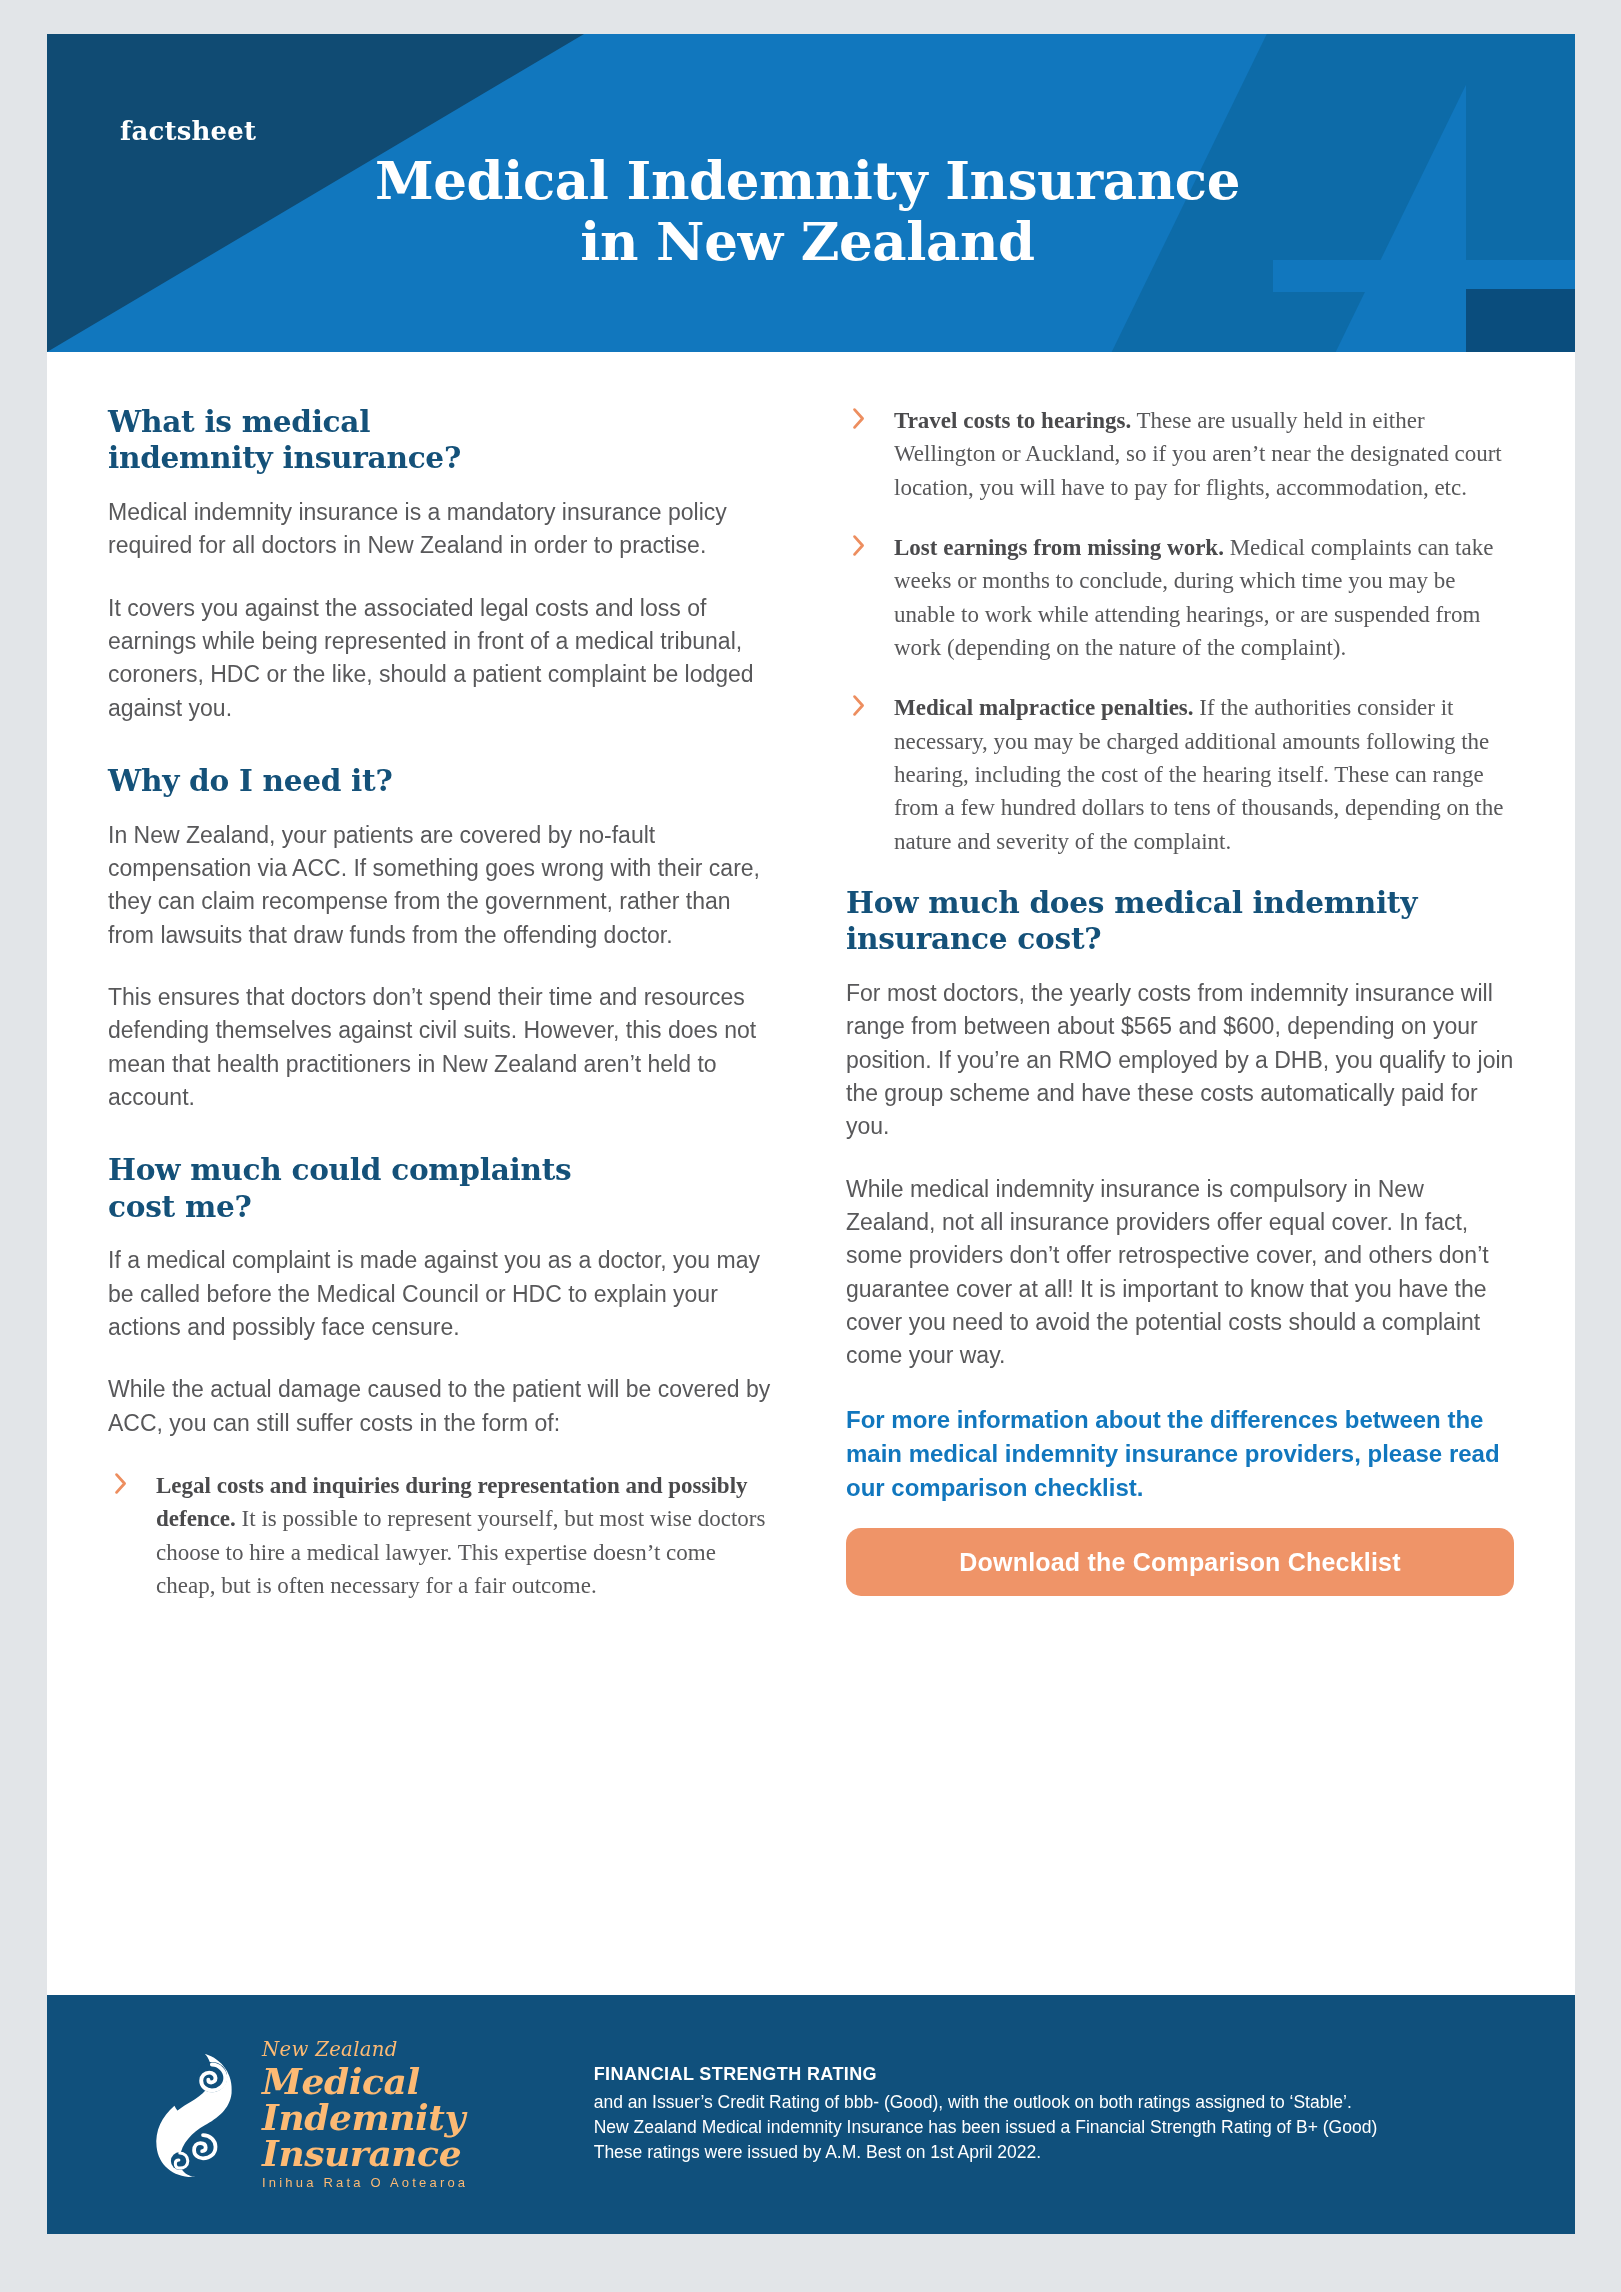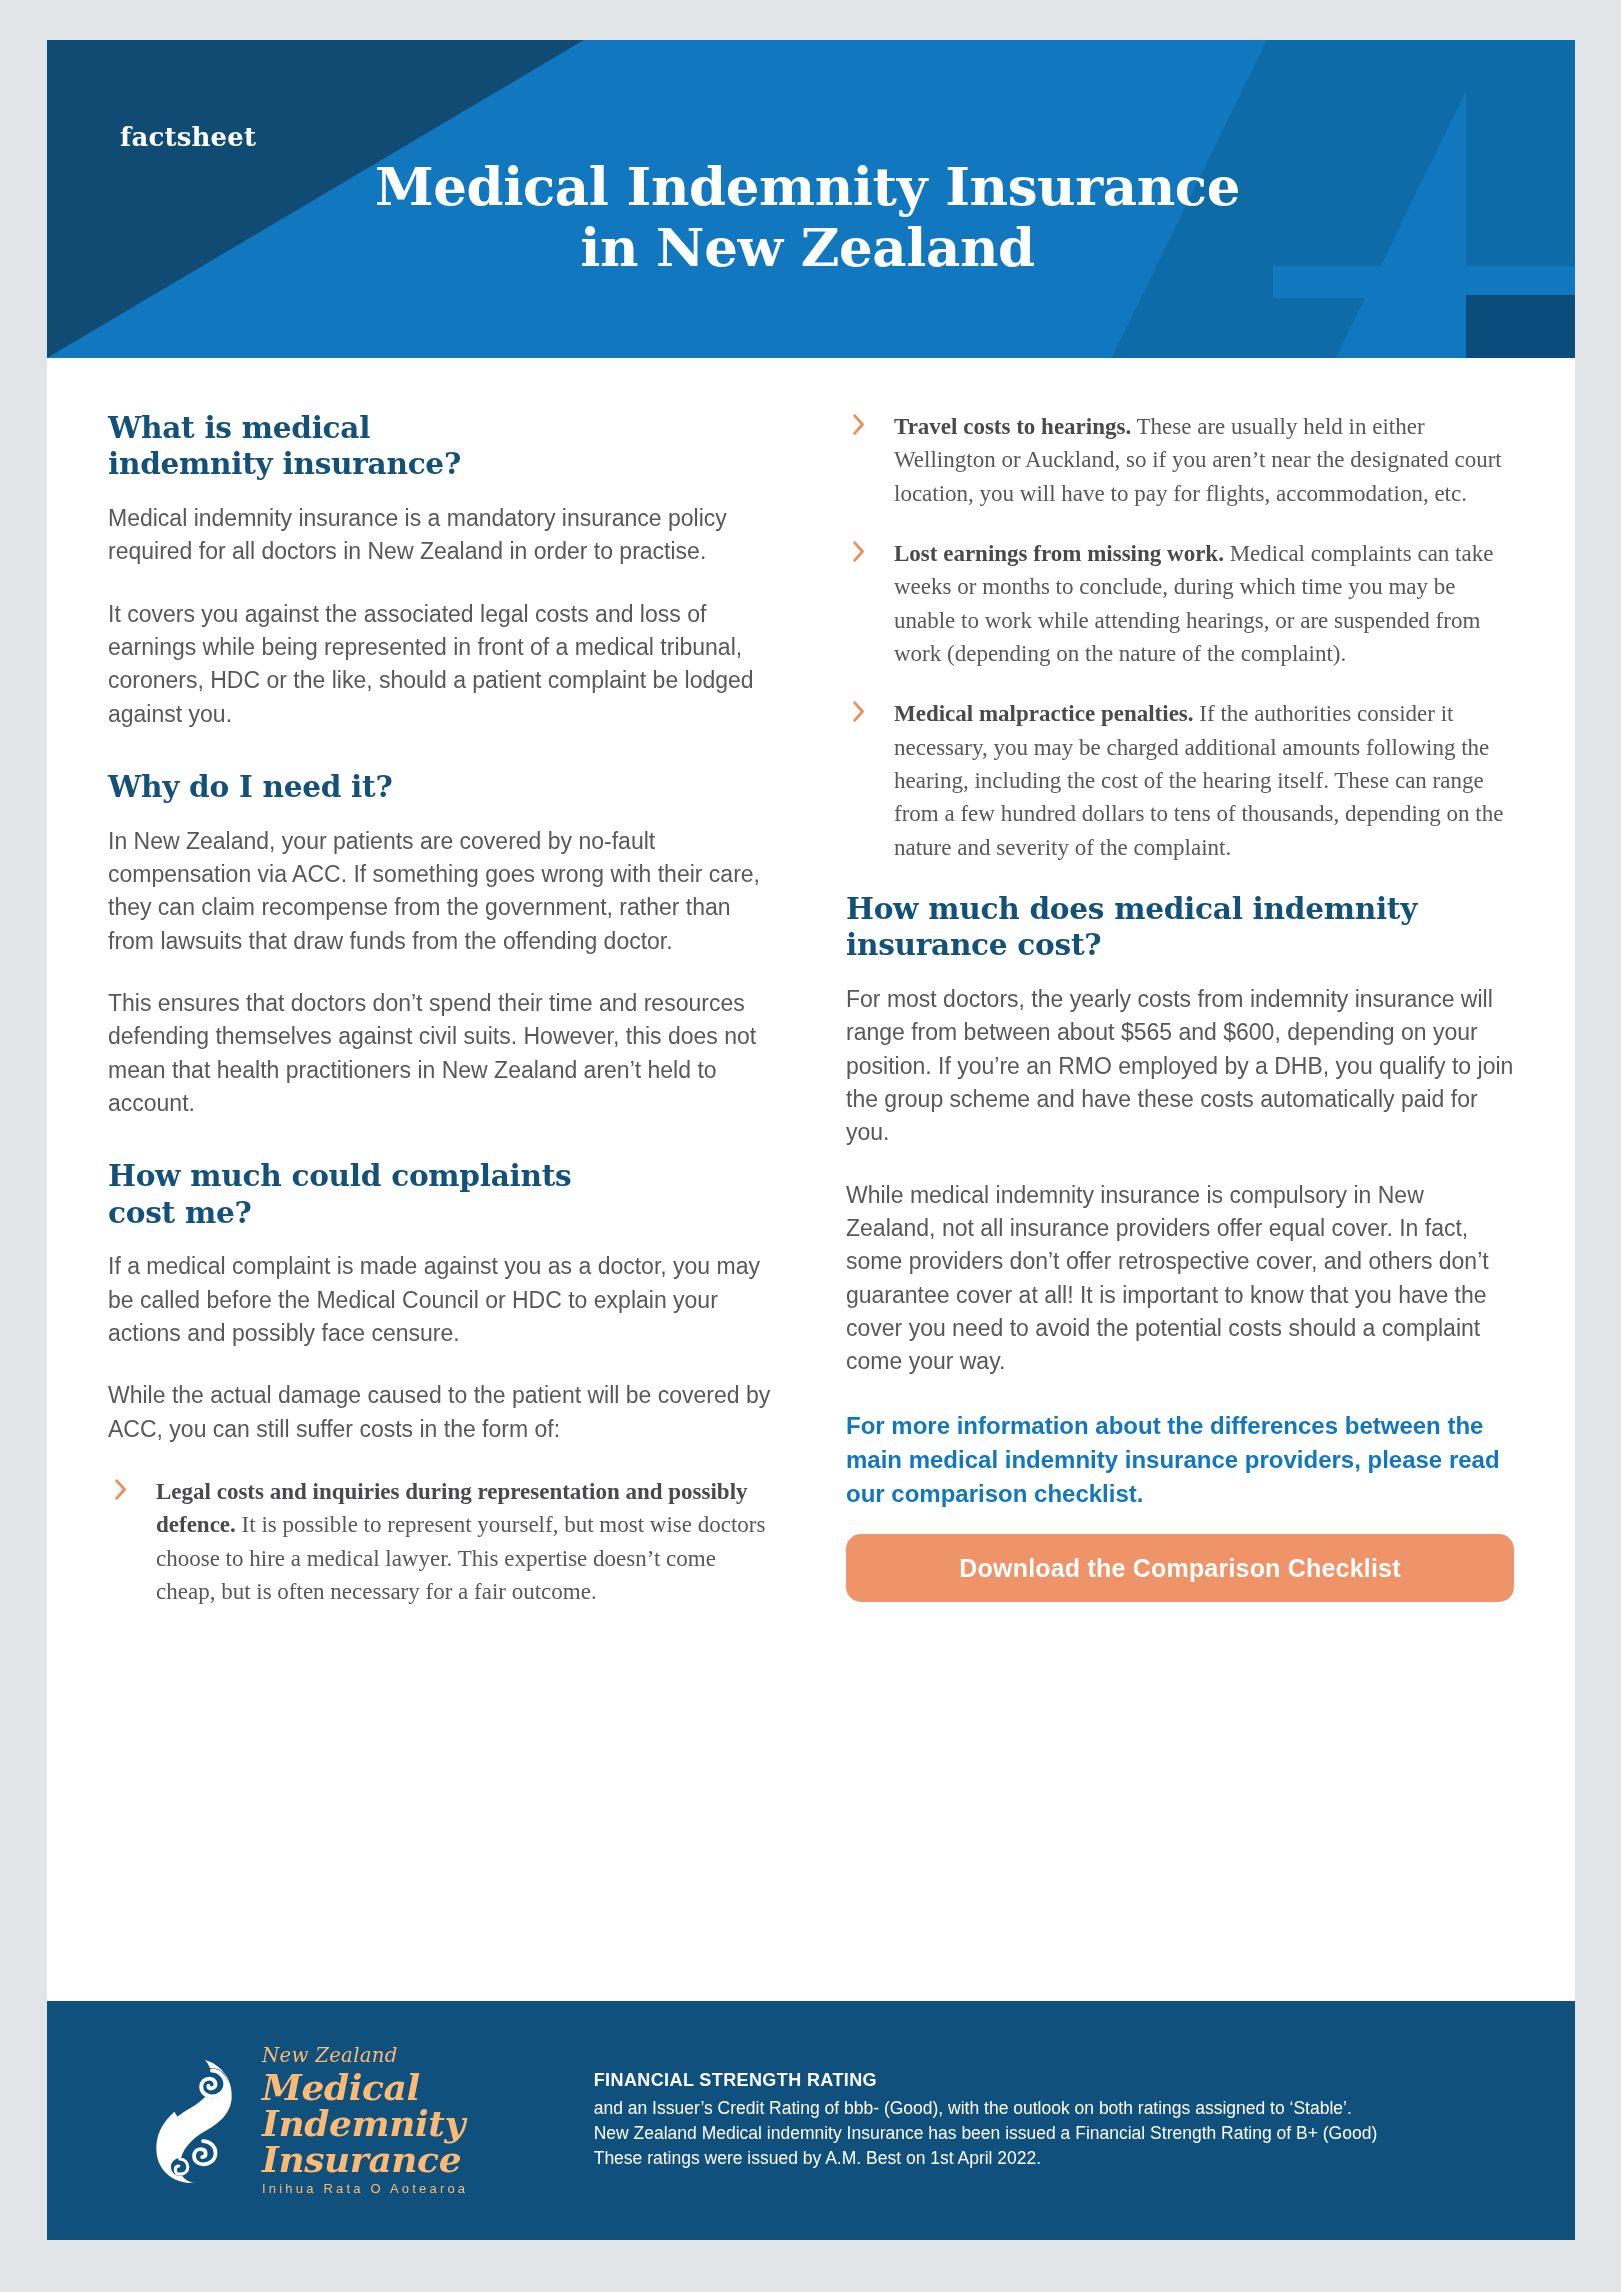--- a/index.html
+++ b/index.html
@@ -10,21 +10,21 @@
   body {
     width: 1621px;
     height: 2293px;
     font-family: "Liberation Sans", sans-serif;
     overflow: hidden;
   }
 
   .page {
     position: absolute;
     left: 47px;
-    top: 40px;
+    top: 34px;
     width: 1528px;
     height: 2200px;
     background: #ffffff;
     overflow: hidden;
   }
 
   
   .header {
     position: relative;
     width: 100%;

